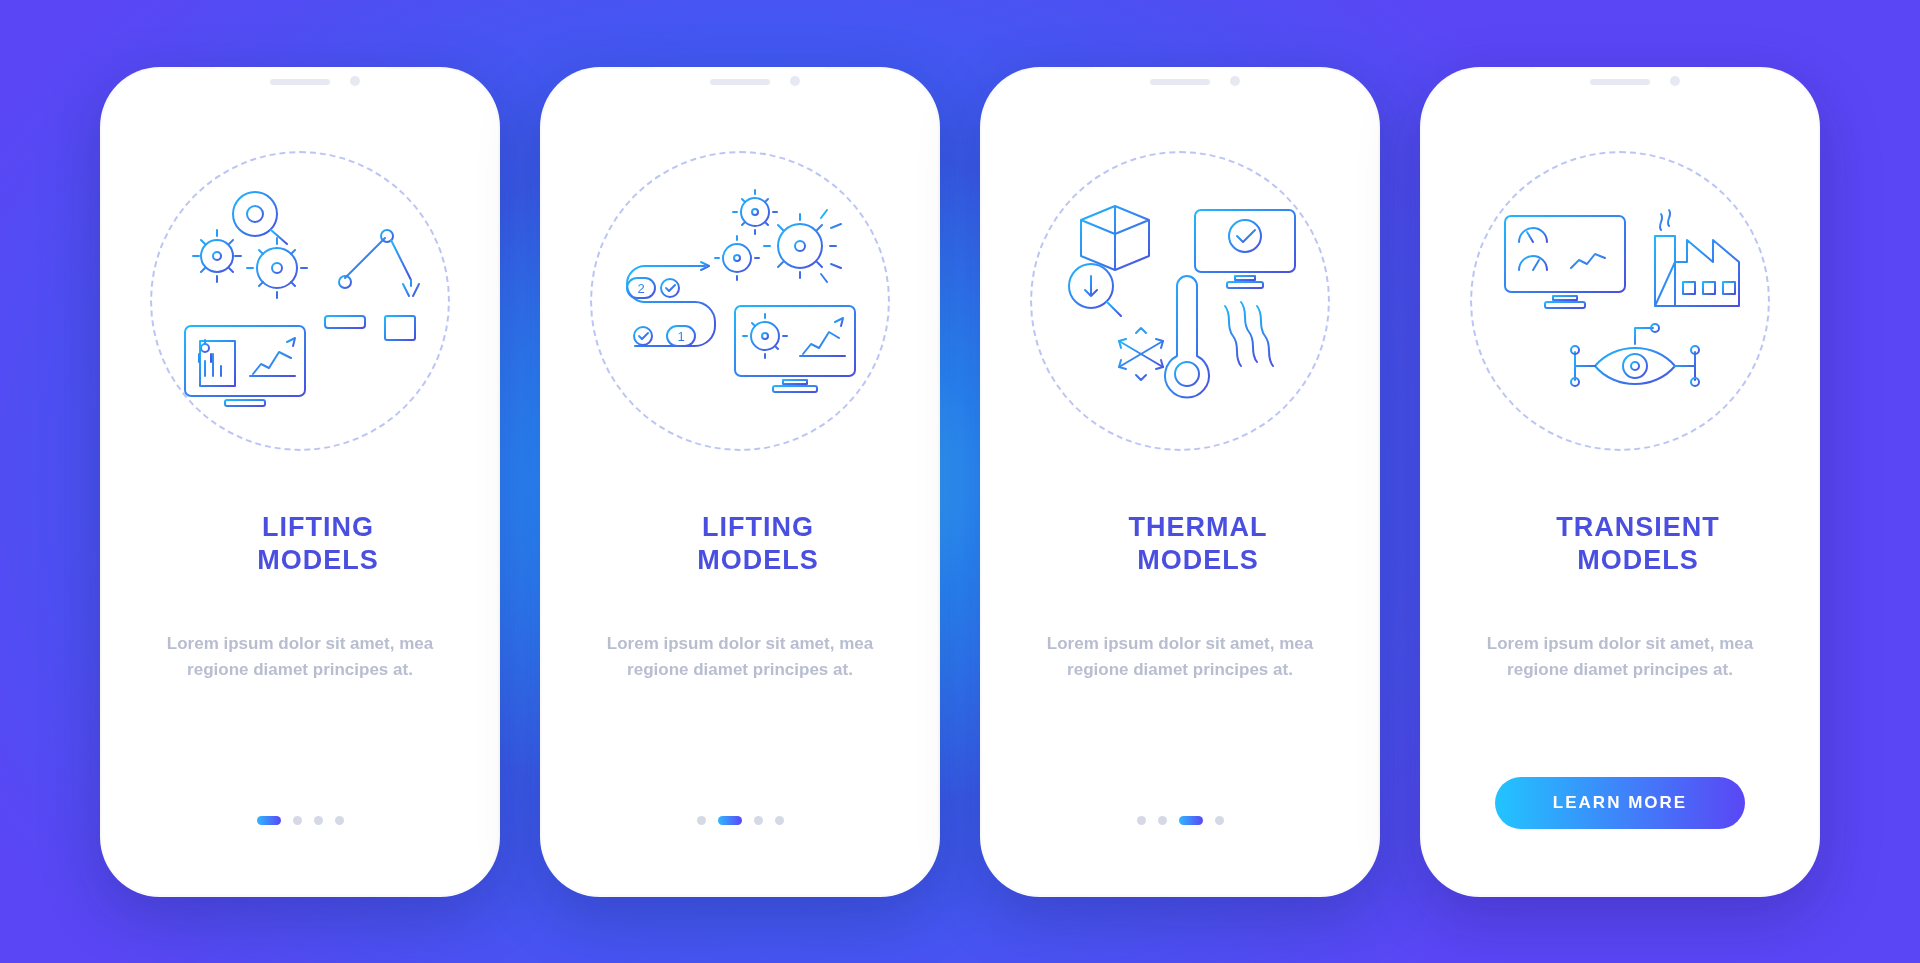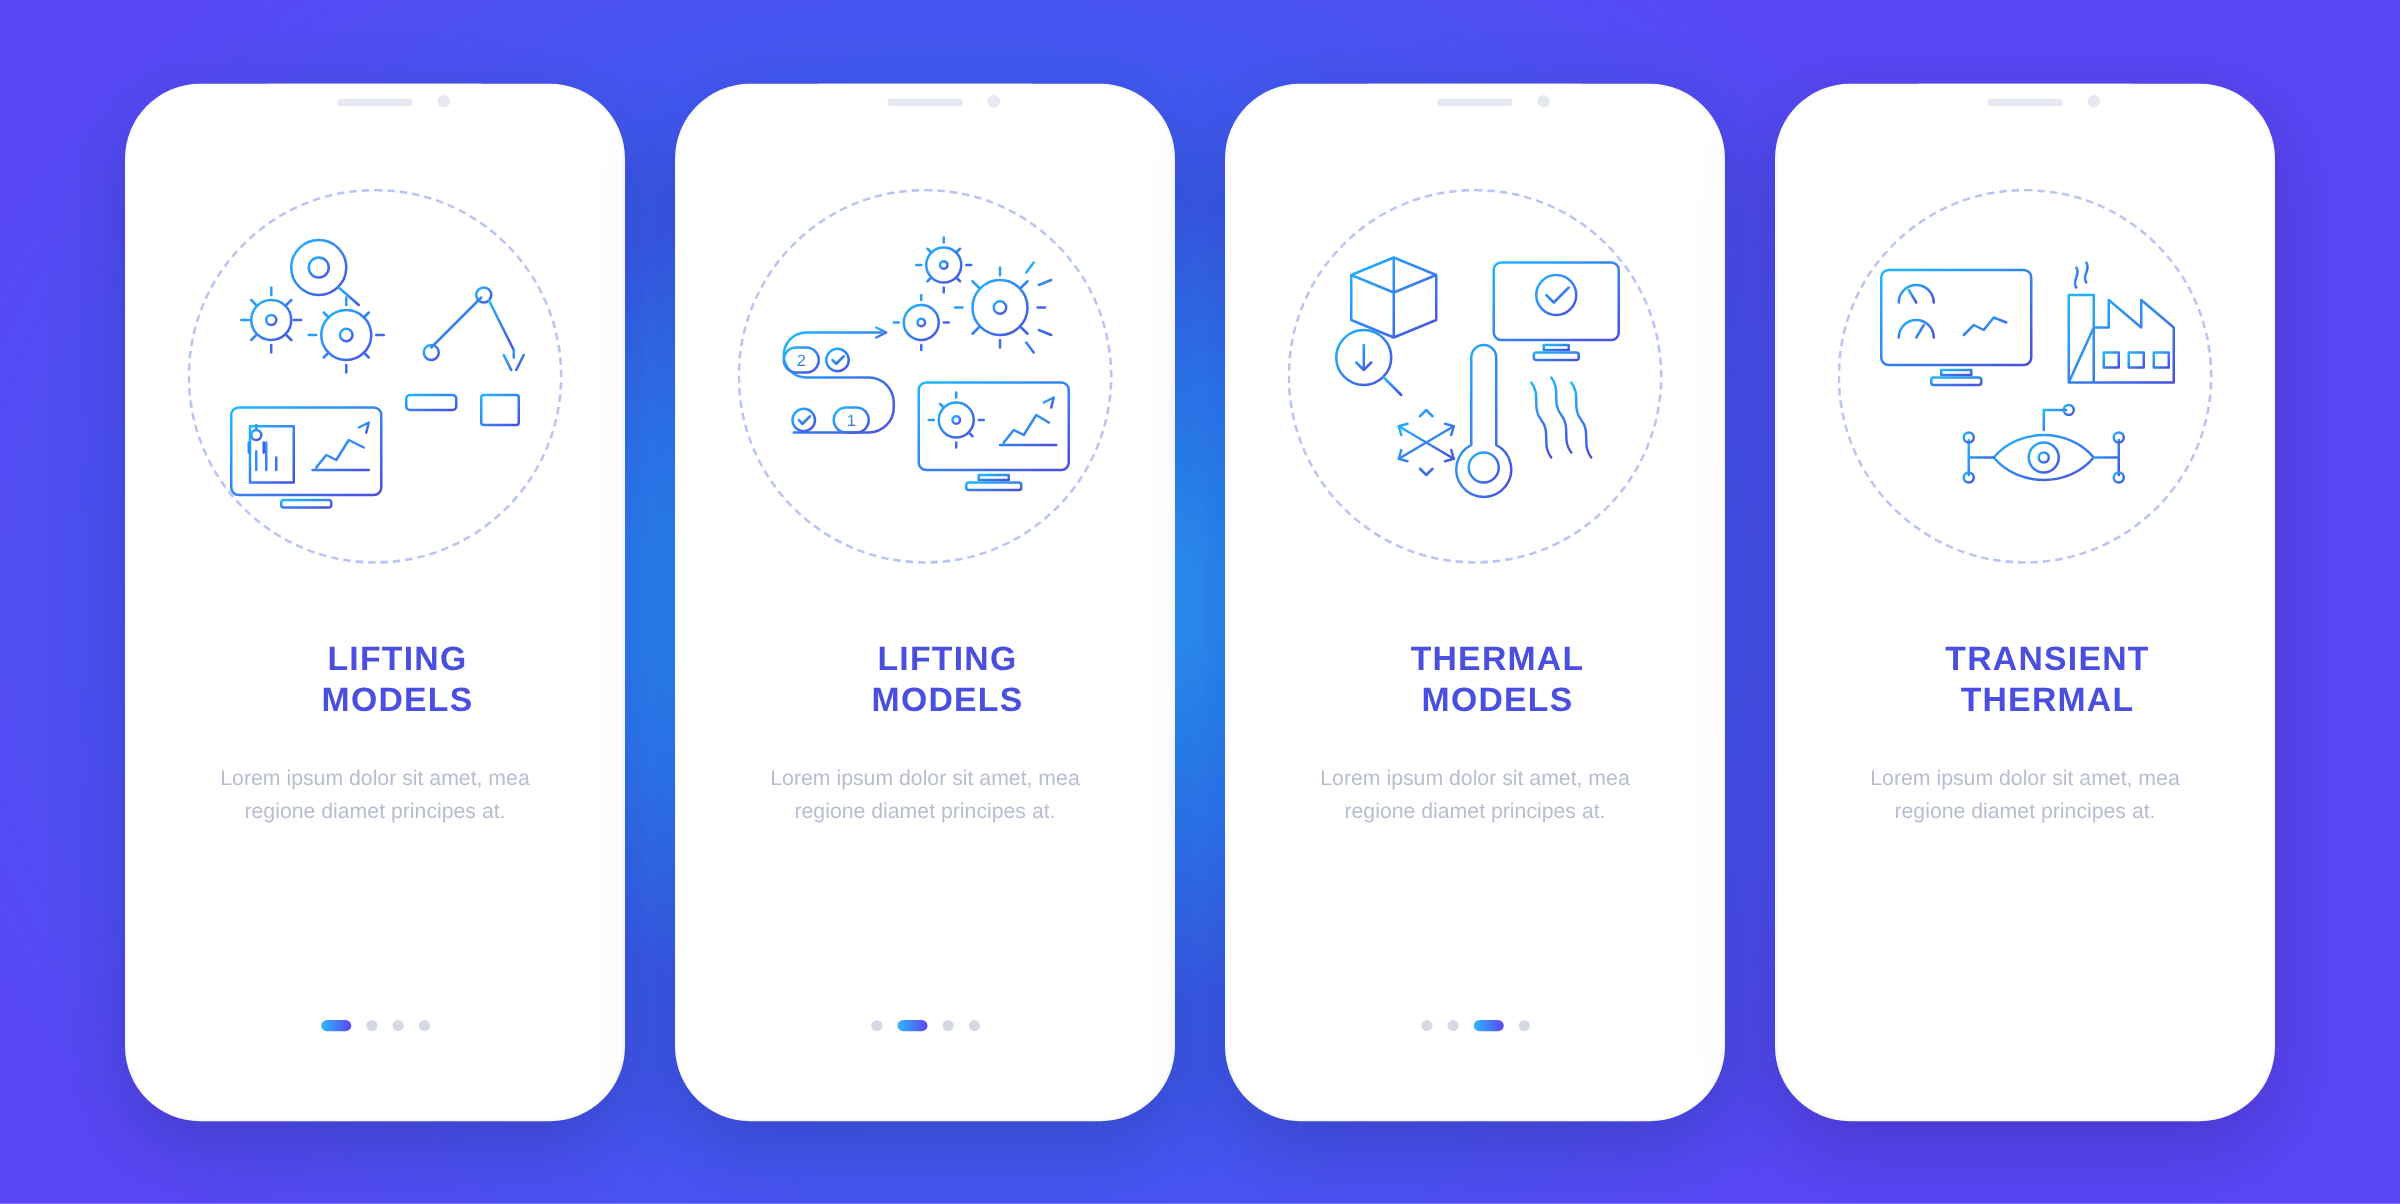--- a/index.html
+++ b/index.html
@@ -82,26 +82,27 @@
     font-size: 27px;
     font-weight: 700;
     letter-spacing: 1px;
     text-align: center;
     color: #4a4fe0;
     line-height: 1.25;
     white-space: pre-line;
     margin-left: 36px;
   }
   .desc {
-    margin-top: 32px;
+    margin-top: 53px;
     font-size: 17px;
     color: #b8bed0;
     text-align: center;
     line-height: 1.55;
     max-width: 290px;
+    font-weight: bold;
   }
   .dots {
     margin-top: auto;
     display: flex;
     gap: 12px;
     align-items: center;
     padding-bottom: 28px;
   }
   .dot {
     width: 9px; height: 9px;
@@ -340,18 +341,19 @@
               <circle cx="80" cy="196" r="4"></circle>
             <path d="M180 180h20 M200 180v-14 M200 180v14"></path>
               <circle cx="200" cy="164" r="4"></circle>
               <circle cx="200" cy="196" r="4"></circle>
             <path d="M140 158v-16h18"></path>
               <circle cx="160" cy="142" r="4"></circle>
           </g>
         </svg>
       </div>
       <div class="title">TRANSIENT
-THERMAL</div>
+MODELS</div>
       <div class="desc">Lorem ipsum dolor sit amet, mea regione diamet principes at.</div>
+      <button class="cta">LEARN MORE</button>
     </div>
   </div>
 
 </div>
 
 </body></html>

